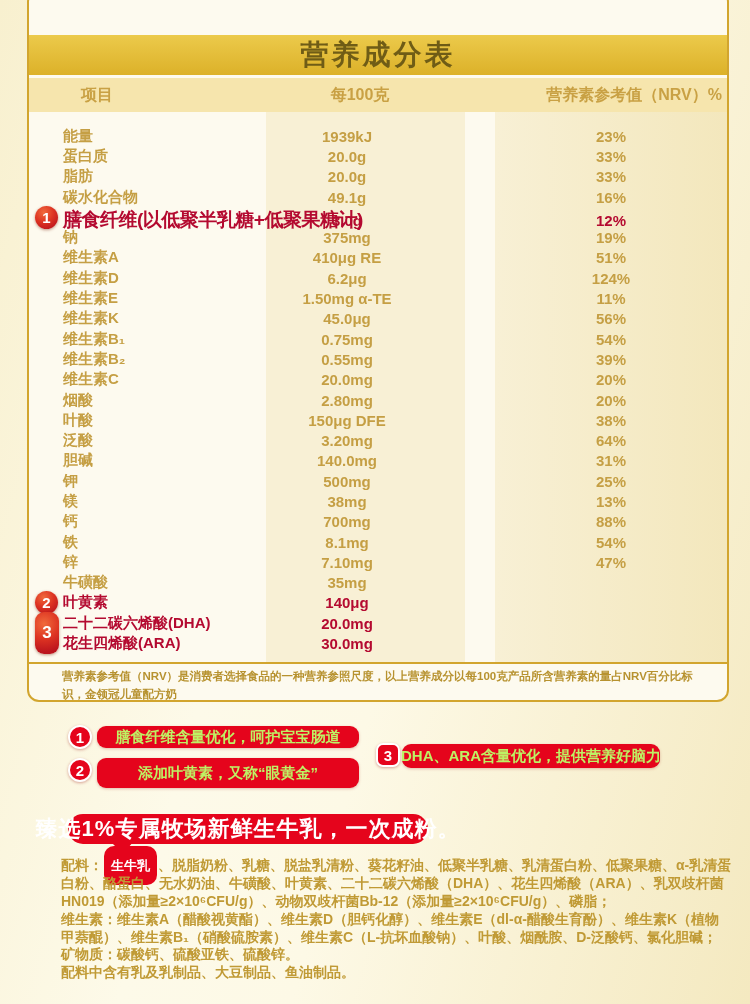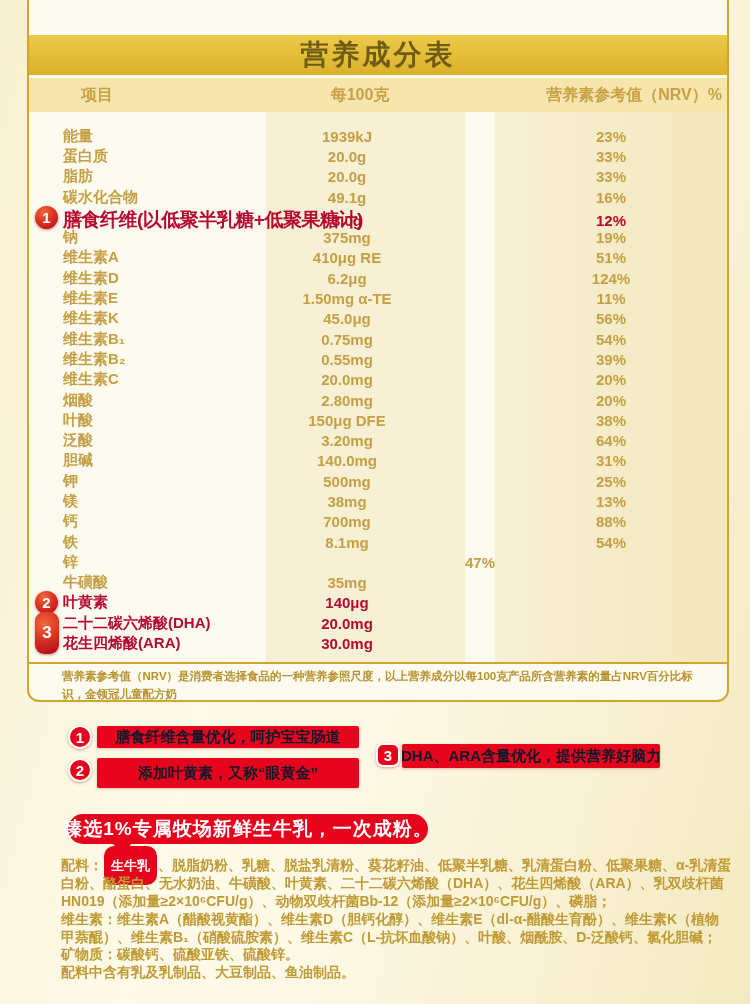--- a/index.html
+++ b/index.html
@@ -47,29 +47,29 @@
   .sep { position:absolute; left:0; right:0; top:670px; height:2px; background:#d2a52e; }
   .note { position:absolute; left:33px; top:676px; width:645px; font-size:11.5px; font-weight:bold;
     color:#b7922f; line-height:17.5px; }
   
   .c-badge { position:absolute; width:24px; height:24px; border-radius:50%; background:#e5041c;
     border:2px solid #fff; color:#fff; font-weight:bold; font-size:15px;
     display:flex; align-items:center; justify-content:center; box-shadow:0 1px 3px rgba(150,0,0,.35); }
   .c-badge-1 { left:68px; top:725px; }
   .c-badge-2 { left:68px; top:758px; }
   .c-badge-3 { left:376px; top:743px; border-radius:7px; }
-  .c-pill { position:absolute; background:#e5041c; color:#0f172a; font-weight:bold; border-radius:2px;
+  .c-pill { position:absolute; background:#e5041c; color:#bef264; font-weight:bold; border-radius:9px;
     display:flex; align-items:center; justify-content:center; white-space:nowrap;
     box-shadow:0 1px 3px rgba(150,0,0,.25); }
   .c-pill-1 { left:97px; top:726px; width:262px; height:22px; font-size:15px; }
   .c-pill-2 { left:97px; top:758px; width:262px; height:30px; font-size:15px; }
   .c-pill-3 { left:402px; top:744px; width:258px; height:24px; font-size:15px; }
   
   .banner { position:absolute; left:68px; top:814px; width:360px; height:30px; border-radius:15px;
-    background:#e5041c; color:#fff; font-weight:bold; font-size:19px; letter-spacing:1px;
+    background:#e5041c; color:#fff; font-weight:bold; font-size:22px; letter-spacing:1px;
     display:flex; align-items:center; justify-content:center; white-space:nowrap; }
   .banner-tail { position:absolute; left:111px; top:842px; width:22px; height:12px; background:#e5041c;
     clip-path:polygon(0 0,100% 0,55% 100%); }
   .ingr { position:absolute; left:61px; top:857px; width:680px; font-size:14px; font-weight:bold;
     color:#c09a35; line-height:17.9px; }
   .ingr-line { height:17.9px; white-space:nowrap; }
   .ingr-line1 { display:flex; align-items:center; }
   .hl-pill { background:#e5041c; color:#fff; border-radius:10px; padding:12px 7px; font-size:13px;
     line-height:15px; margin:0 1px; }
 </style>
@@ -213,20 +213,21 @@
           <div class="c-nrv">88%</div>
         </div>
         <div class="row">
           <div class="c-label">铁</div>
           <div class="c-value">8.1mg</div>
           <div class="c-gap"></div>
           <div class="c-nrv">54%</div>
         </div>
         <div class="row">
           <div class="c-label">锌</div>
+          <div class="c-value">7.10mg</div>
           <div class="c-gap"></div>
           <div class="c-nrv">47%</div>
         </div>
         <div class="row">
           <div class="c-label">牛磺酸</div>
           <div class="c-value">35mg</div>
           <div class="c-gap"></div>
           <div class="c-nrv"></div>
         </div>
         <div class="row hl">

